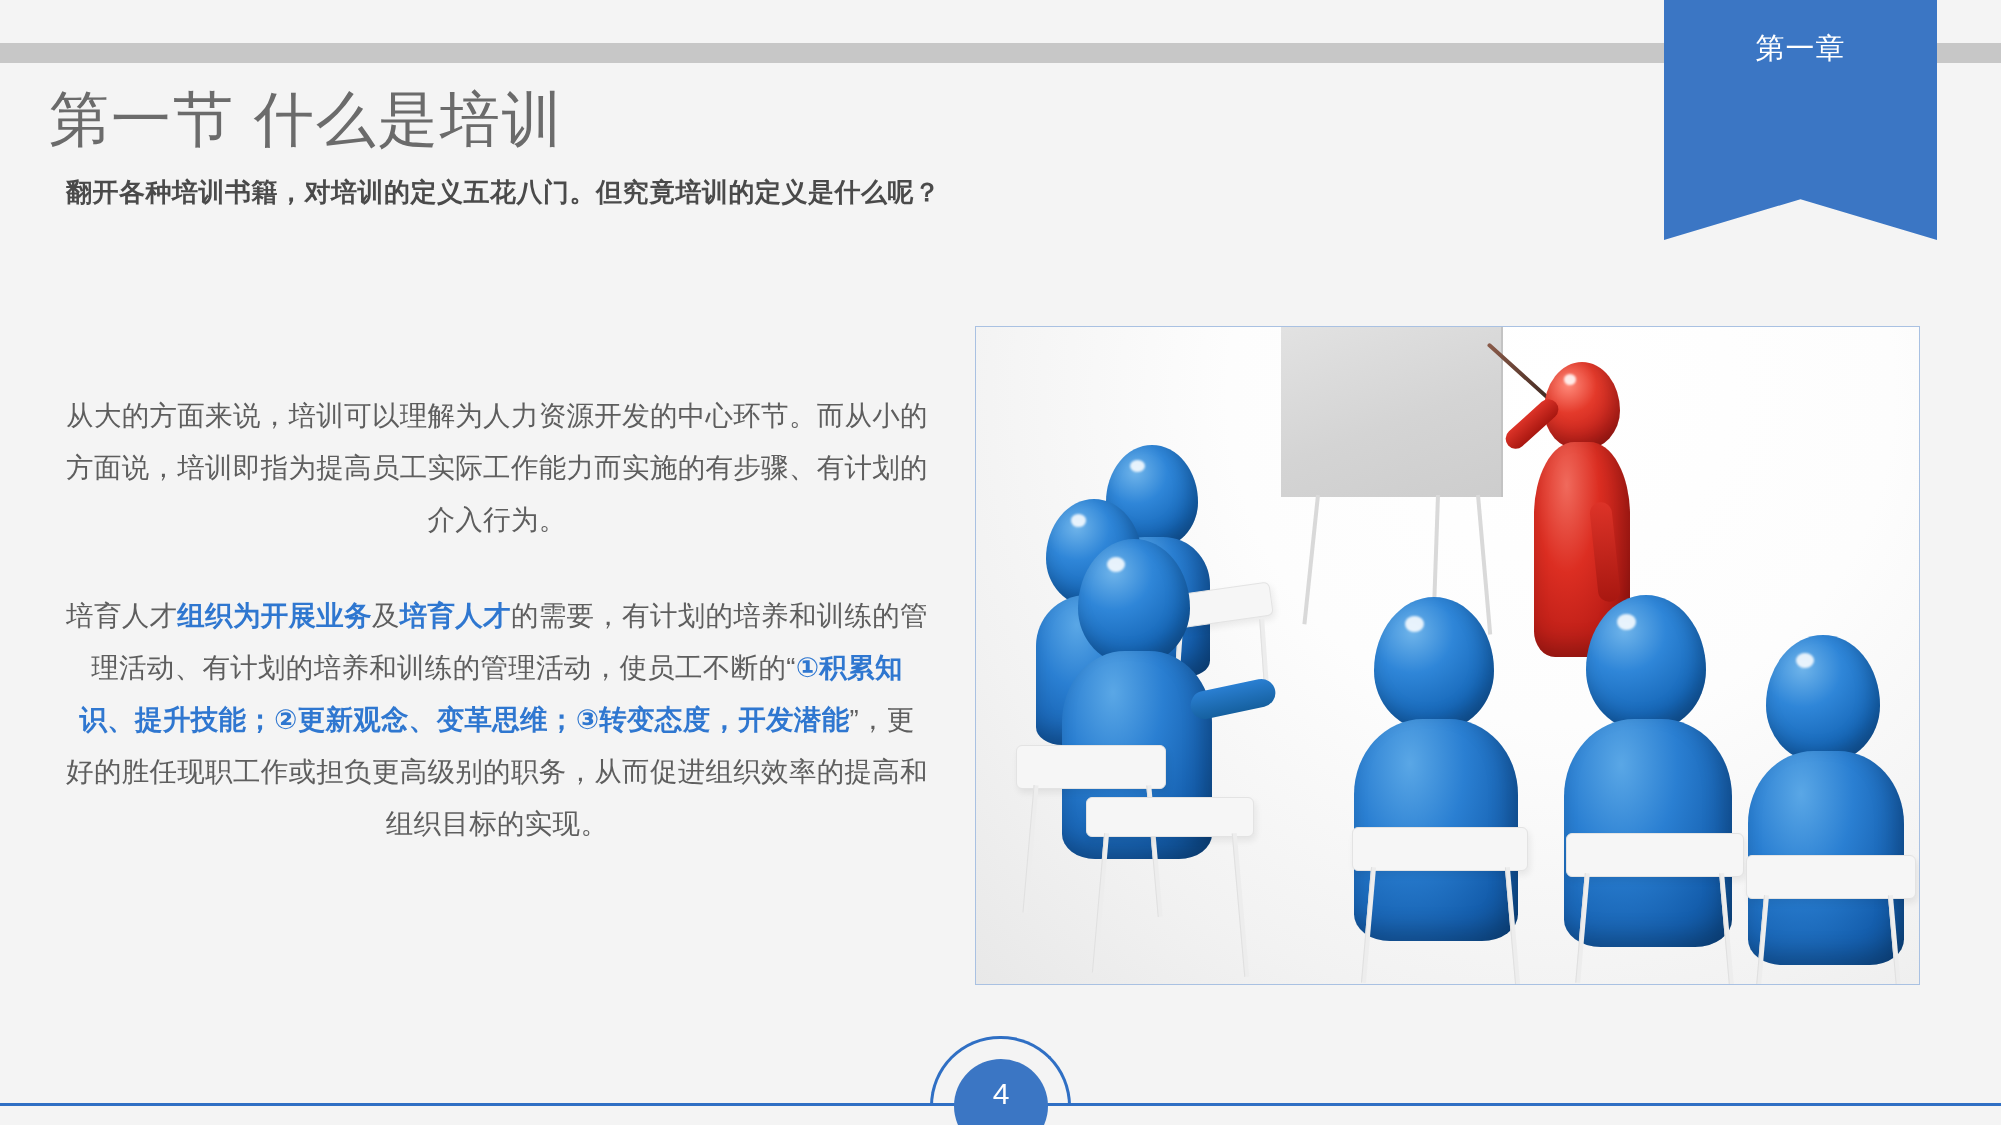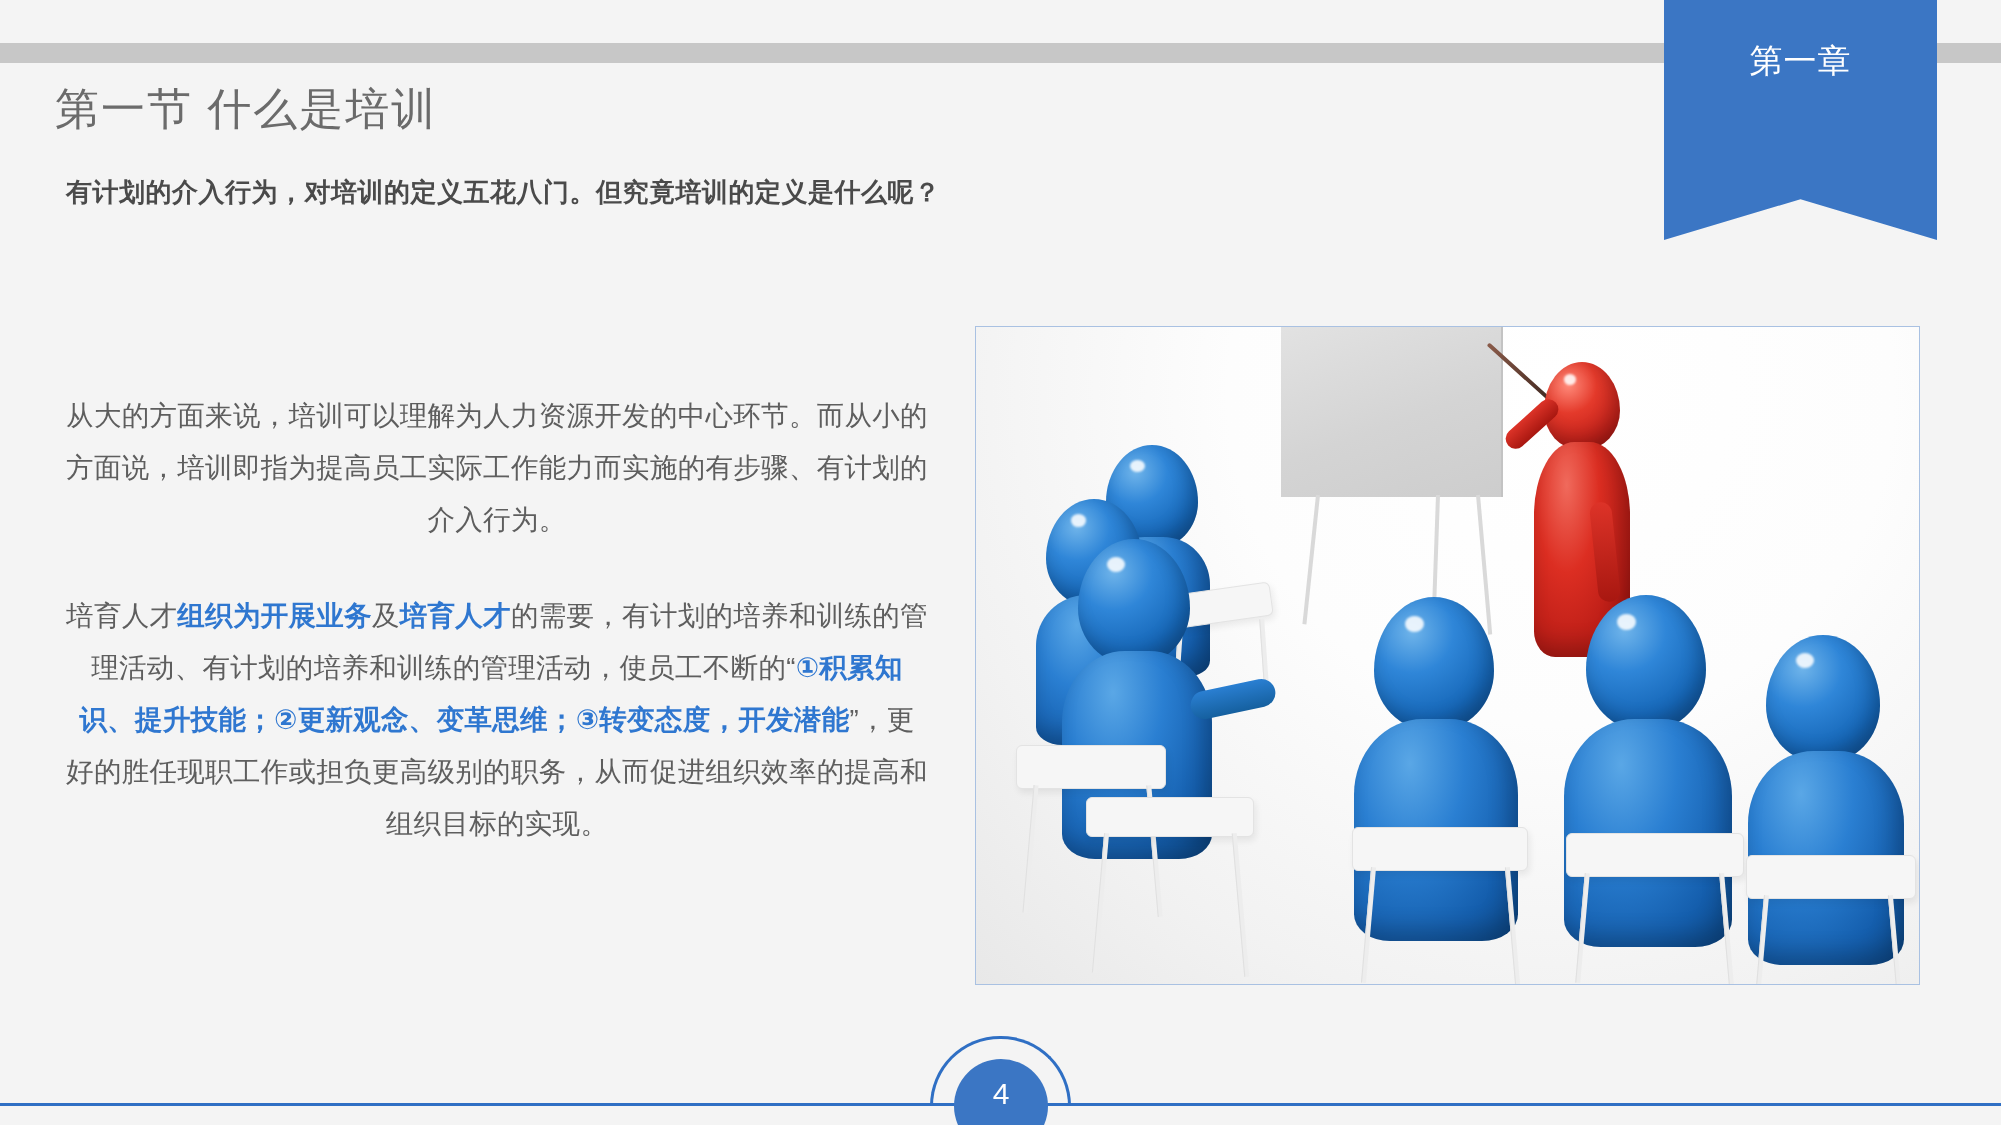--- a/index.html
+++ b/index.html
@@ -29,39 +29,39 @@
     left: 1664px; top: 0;
     width: 273px; height: 240px;
     background: #3b76c4;
     clip-path: polygon(0 0, 100% 0, 100% 100%, 50% 83%, 0 100%);
     -webkit-clip-path: polygon(0 0, 100% 0, 100% 100%, 50% 83%, 0 100%);
     text-align: center;
     color: #ffffff;
     z-index: 5;
   }
   .ribbon-chapter {
-    margin-top: 40px;
-    font-size: 33px;
+    margin-top: 30px;
+    font-size: 29px;
     line-height: 1.25;
     letter-spacing: 1px;
     font-weight: 400;
   }
   .ribbon-title {
     margin-top: 6px;
     font-size: 50px;
     line-height: 1.2;
     letter-spacing: 1px;
     font-weight: 400;
   }
 
   
   .section-title {
     position: absolute;
-    left: 55px; top: 80px;
-    font-size: 44px;
+    left: 49px; top: 80px;
+    font-size: 60px;
     color: #6b6b6b;
     font-weight: 400;
     letter-spacing: 2px;
     white-space: nowrap;
   }
   .section-sub {
     position: absolute;
     left: 66px; top: 175px;
     font-size: 26px;
     color: #4a4a4a;
@@ -226,21 +226,21 @@
 
 <div id="slide">
 
   <div class="top-band"></div>
 
   <div class="ribbon">
     <div class="ribbon-chapter">第一章</div>
   </div>
 
   <div class="section-title">第一节  什么是培训</div>
-  <div class="section-sub">有计划的介入行为，对培训的定义五花八门。但究竟培训的定义是什么呢？</div>
+  <div class="section-sub">翻开各种培训书籍，对培训的定义五花八门。但究竟培训的定义是什么呢？</div>
 
   <div class="body-col">
     <div class="para">从大的方面来说，培训可以理解为人力资源开发的中心环节。而从小的方面说，培训即指为提高员工实际工作能力而实施的有步骤、有计划的介入行为。</div>
     <div class="spacer-md"></div>
     <div class="para"><span>培育人才</span><span class="hl">组织为开展业务</span><span>及</span><span class="hl">培育人才</span><span>的需要，有计划的培养和训练的管理活动、有计划的培养和训练的管理活动，使员工不断的“</span><span class="hl">①积累知识、提升技能；②更新观念、变革思维；③转变态度，开发潜能</span><span>”，更好的胜任现职工作或担负更高级别的职务，从而促进组织效率的提高和组织目标的实现。</span></div>
   </div>
 
   <div class="photo-frame">
     <div class="photo">
 

